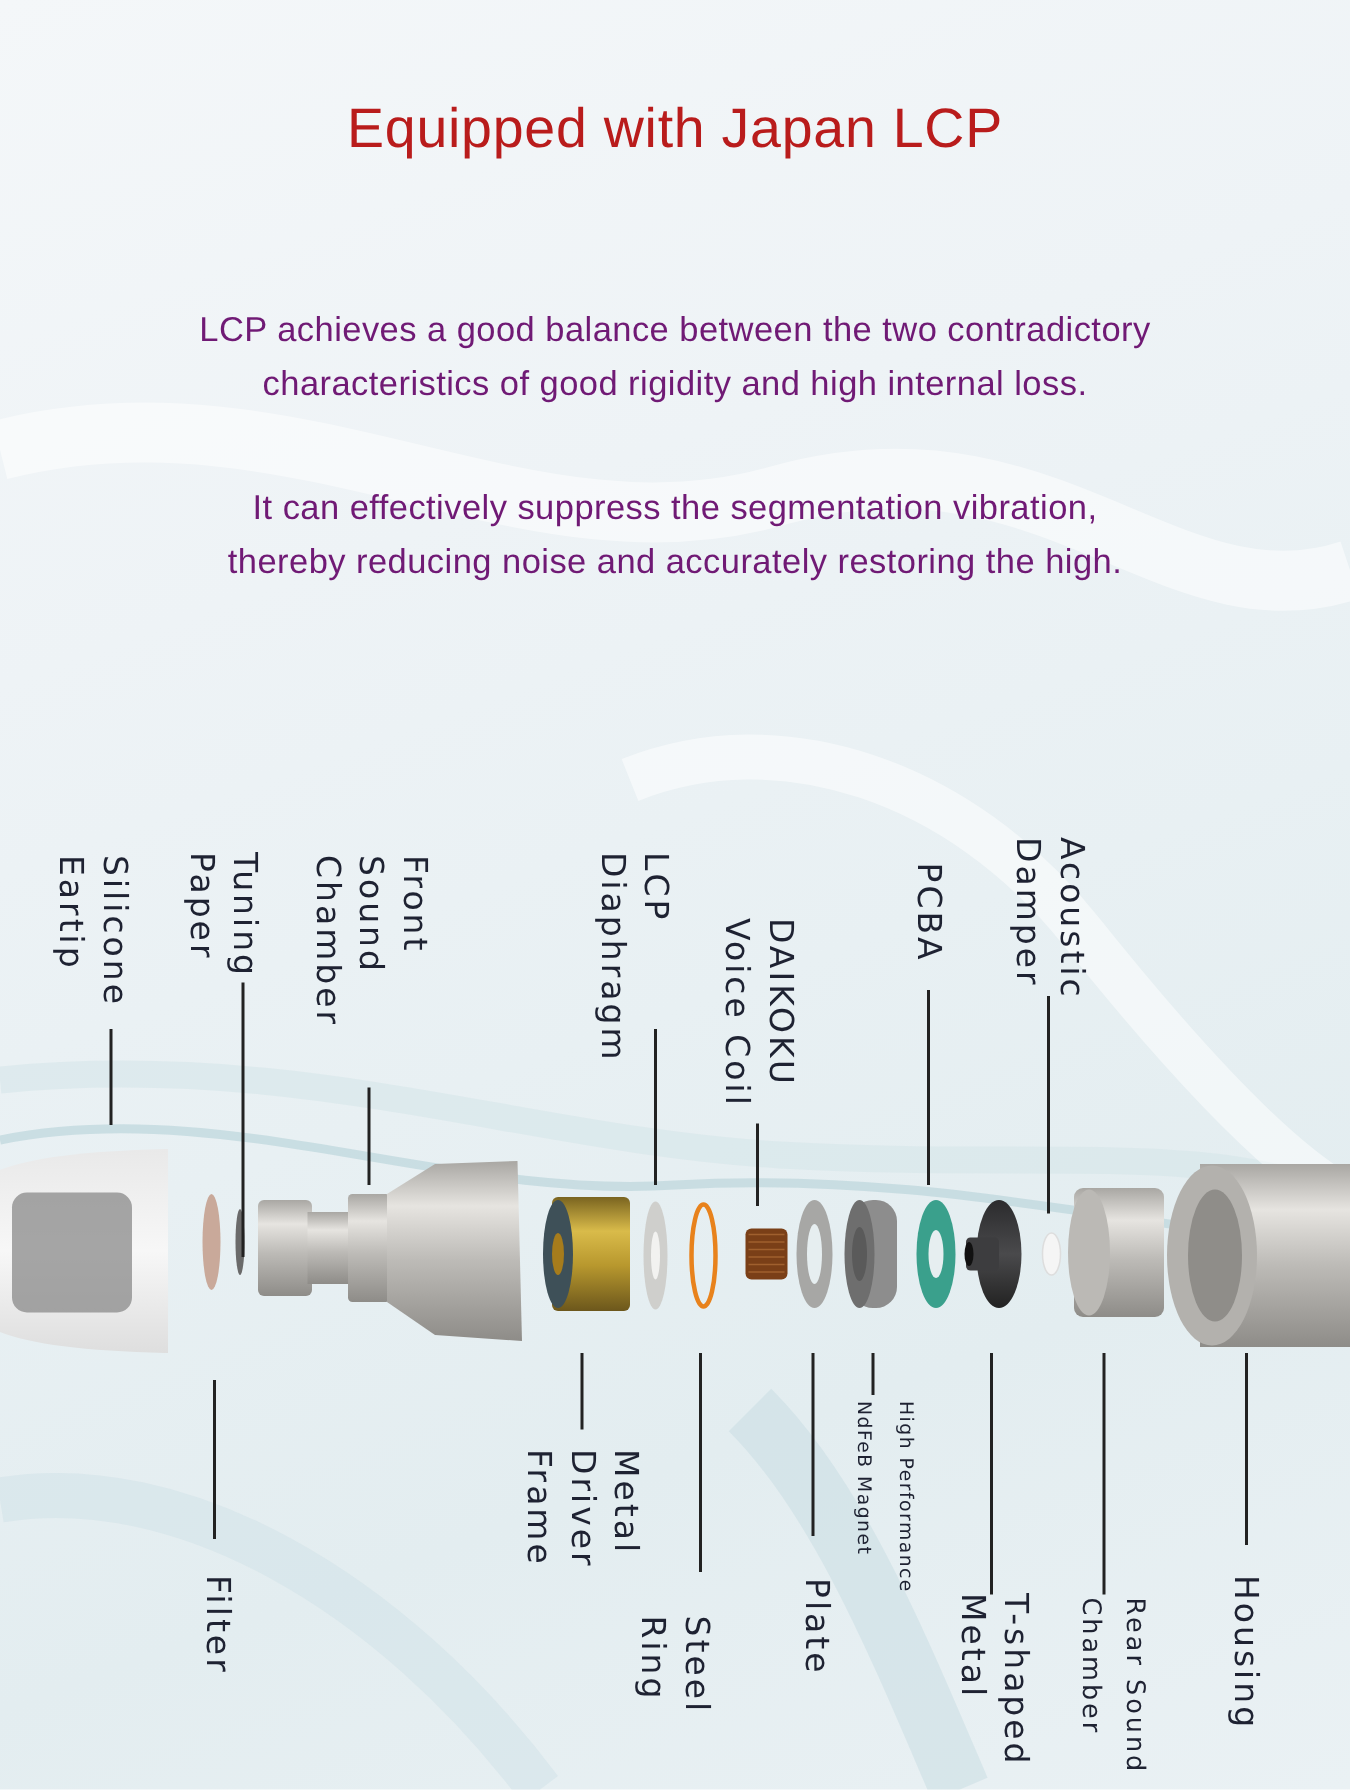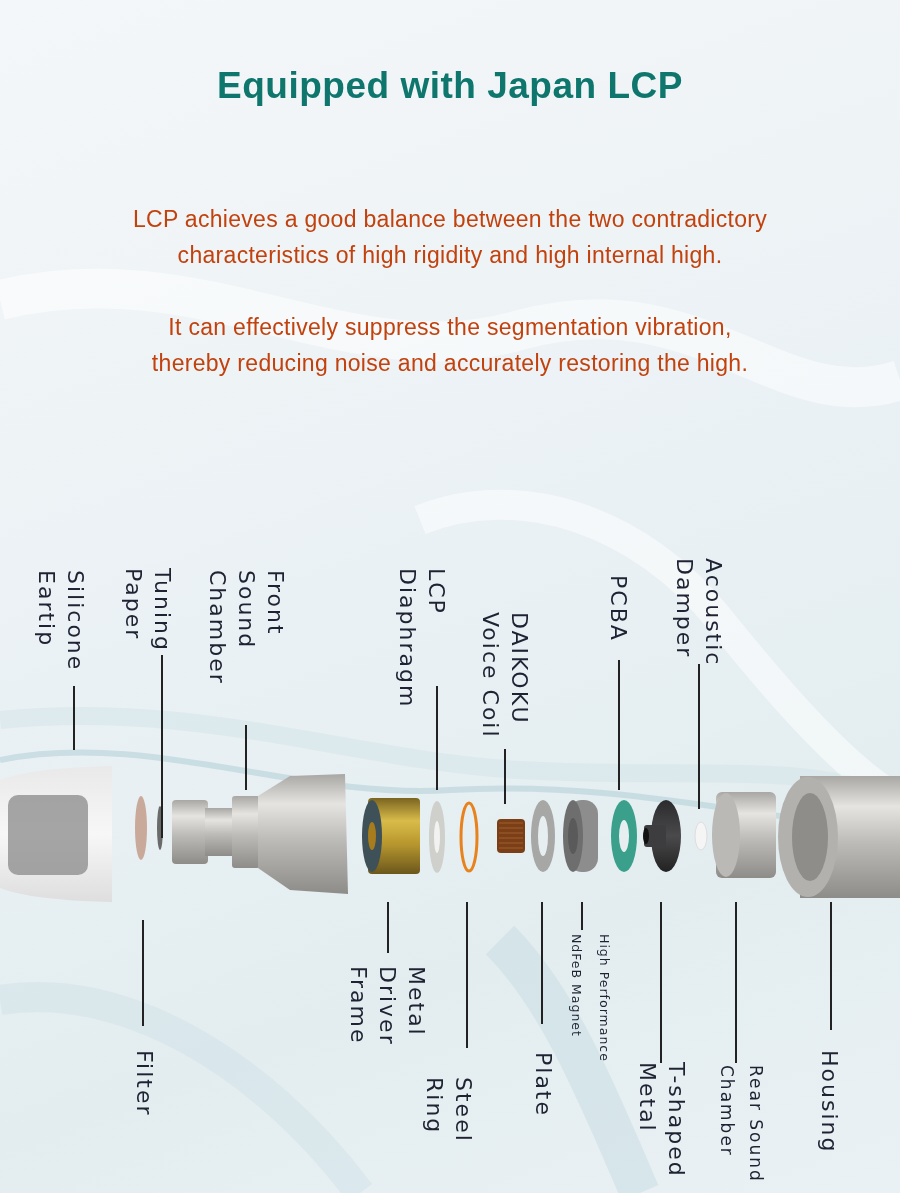--- a/index.html
+++ b/index.html
@@ -1,24 +1,24 @@
 <!DOCTYPE html>
 <html><head>
 <meta charset="utf-8">
 <style>
   html,body{margin:0;padding:0;}
   body{width:900px;height:1193px;overflow:hidden;position:relative;
     font-family:"DejaVu Sans","Liberation Sans",sans-serif;color:#111;
     background:linear-gradient(160deg,#f4f7f9 0%,#eef3f6 30%,#e8f0f3 55%,#e3edf0 75%,#eaf1f4 100%);}
   .bg-swirl{position:absolute;inset:0;pointer-events:none;}
   .title{position:absolute;left:0;width:900px;top:62px;text-align:center;
-    font-family:"Liberation Sans","DejaVu Sans",sans-serif;font-weight:bold;font-size:37px;line-height:47px;color:#0f766e;letter-spacing:0.5px;}
+    font-family:"Liberation Sans","DejaVu Sans",sans-serif;font-weight:normal;font-size:37px;line-height:47px;color:#b91c1c;letter-spacing:0.5px;}
   .para{position:absolute;left:0;width:900px;text-align:center;
-    font-family:"Liberation Sans","DejaVu Sans",sans-serif;font-size:23px;line-height:36px;color:#c2410c;letter-spacing:0.3px;}
-  .p1{top:201px;} .p2{top:309px;}
+    font-family:"Liberation Sans","DejaVu Sans",sans-serif;font-size:23px;line-height:36px;color:#701a75;letter-spacing:0.3px;}
+  .p1{top:201px;} .p2{top:320px;}
   .vlabel{position:absolute;writing-mode:vertical-rl;white-space:pre;
     font-family:"DejaVu Sans",sans-serif;font-size:22px;line-height:29px;color:#1e2232;letter-spacing:2px;}
   .vlabel.small{font-size:12.5px;line-height:28px;letter-spacing:1px;}
   .vlabel.mid{font-size:17px;line-height:29px;}
   .leader{position:absolute;width:1.5px;background:#222;}
   svg.parts{position:absolute;left:0;top:740px;}
 </style>
 </head>
 <body>
 
@@ -36,21 +36,21 @@
   <path d="M0 1000 C120 980 260 1060 360 1193" stroke="#cfe2e7" stroke-width="30" fill="none" opacity="0.5"></path>
   <path d="M500 940 C560 1000 600 1100 640 1193" stroke="#c3dadf" stroke-width="40" fill="none" opacity="0.45"></path>
 </svg>
 
 <div class="title">
   <div>Equipped with Japan LCP</div>
 </div>
 
 <div class="para p1">
   <div>LCP achieves a good balance between the two contradictory</div>
-  <div>characteristics of high rigidity and high internal high.</div>
+  <div>characteristics of good rigidity and high internal loss.</div>
 </div>
 <div class="para p2">
   <div>It can effectively suppress the segmentation vibration,</div>
   <div>thereby reducing noise and accurately restoring the high.</div>
 </div>
 
 <svg class="parts" width="900" height="190" viewBox="0 0 900 190">
   <defs>
     <linearGradient id="silver" x1="0" y1="0" x2="0" y2="1">
       <stop offset="0" stop-color="#a9a7a3"></stop>

